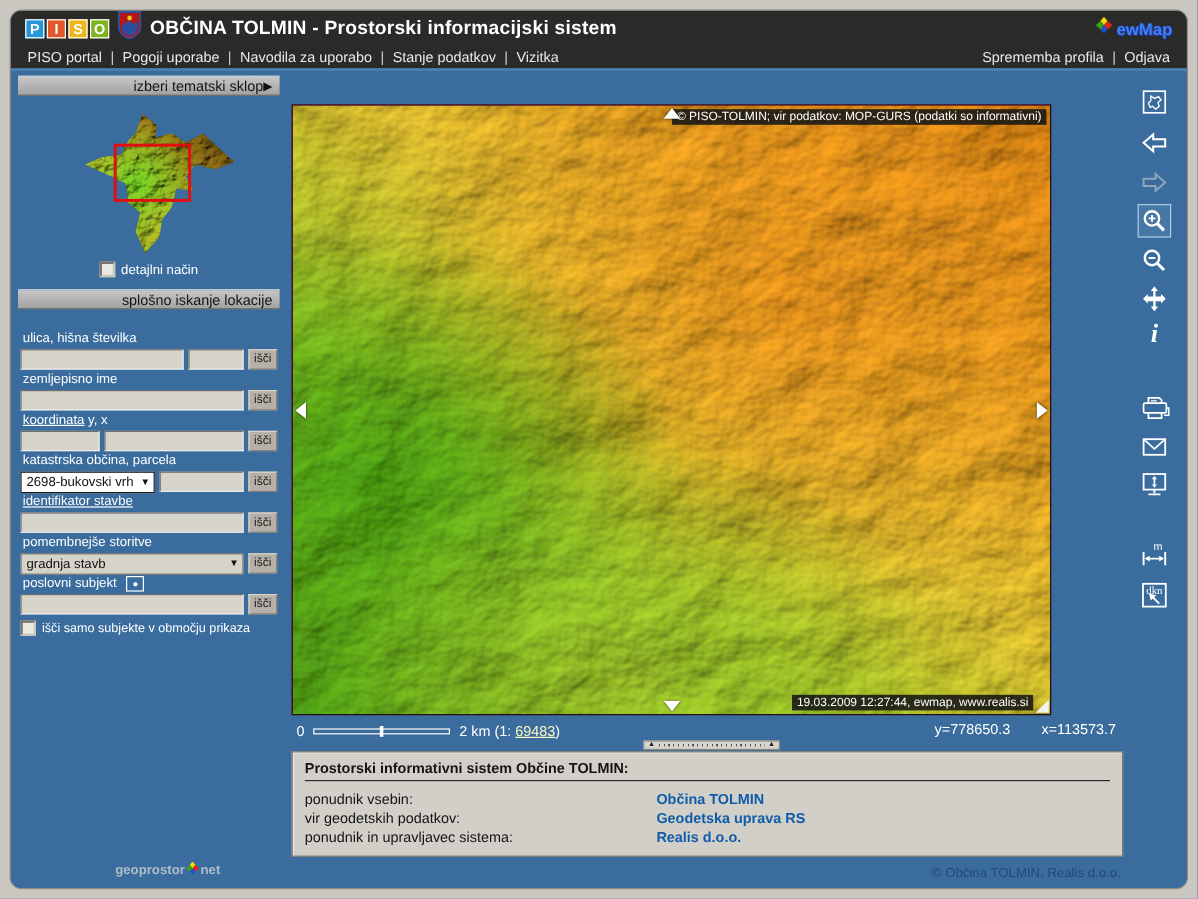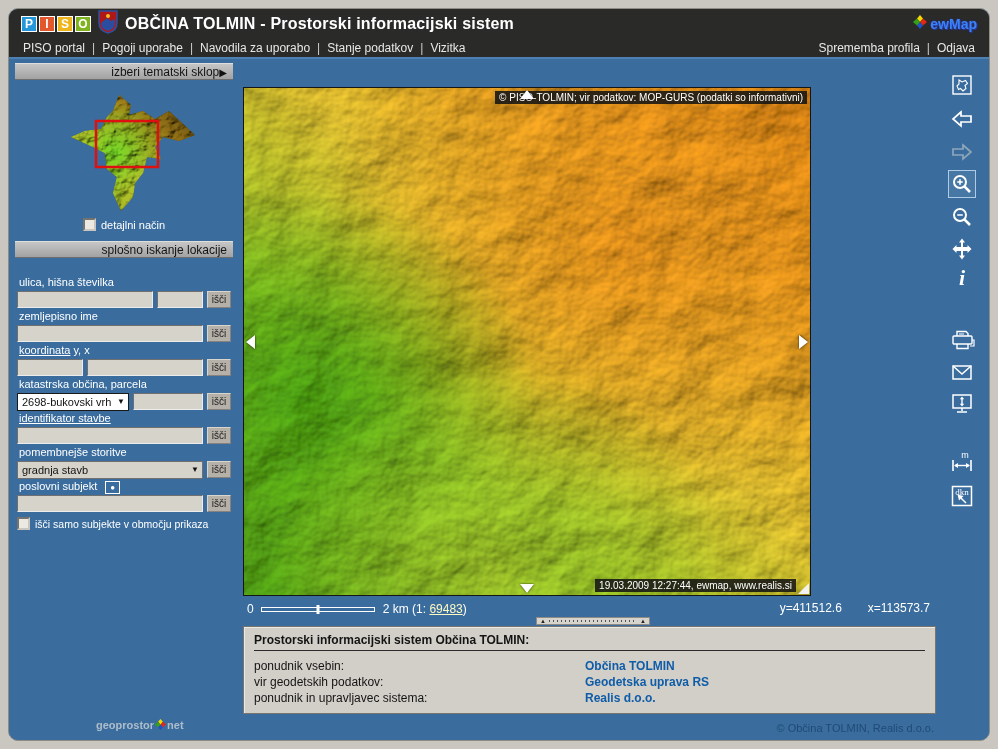--- a/index.html
+++ b/index.html
@@ -68,21 +68,21 @@
               color:#fff; font-size:8px; display:inline-flex; align-items:center;
               justify-content:center; margin-left:8px; cursor:pointer; }
 
   
   .map-titlebar { position:absolute; left:234px; top:58px; width:693px; height:17px;
                   display:flex; align-items:center; }
   .map-title { font-weight:bold; font-size:12px; color:#14141e; flex:1; }
   .mtb-btn { height:16px; background:#d3d0c9; border:1px solid #5a5a5a; font-size:11px;
              color:#111; padding:0 5px; margin-left:4px; cursor:pointer;
              box-shadow:inset 1px 1px 0 #f4f2ee; font-family:"Liberation Sans",sans-serif; }
-  .mapframe { position:absolute; left:234px; top:78px; width:568px; height:509px;
+  .mapframe { position:absolute; left:234px; top:78px; width:633px; height:509px;
               border:1px solid #161616; background:#be185d; cursor:crosshair;text-align:right; }
   .mapframe svg.terrain { position:absolute; left:0; top:0; width:100%; height:100%; }
   .ovl { position:absolute; background:rgba(22,22,20,0.88); color:#fff; font-size:10px;
          padding:1px 4px; white-space:nowrap; }
   .ovl-credit { top:3px; right:3px; }
   .ovl-stamp { bottom:3px; right:14px; }
   .pan { position:absolute; width:0; height:0; cursor:pointer;
          filter:drop-shadow(0 0 1px rgba(0,0,0,0.8)); }
   .pan-up    { left:50%; top:2px;  margin-left:-7px; border-left:7px solid transparent; border-right:7px solid transparent; border-bottom:9px solid #fff; }
   .pan-down  { left:50%; bottom:2px; margin-left:-7px; border-left:7px solid transparent; border-right:7px solid transparent; border-top:9px solid #fff; }
@@ -105,21 +105,21 @@
   .spl-arw { font-size:6px; line-height:6px; color:#222; }
   .spl-dots { flex:1; height:2px;
               background-image:repeating-linear-gradient(90deg,#555 0 1px,transparent 1px 4px); }
 
   
   .infopanel { position:absolute; left:234px; top:617px; width:693px; height:88px;
                background:#d2cfc8; border:1px solid #78756f;
                box-shadow:inset 1px 1px 0 #eceae5; padding:6px 10px; color:#141414; }
   .ip-title { font-weight:bold; font-size:12px; padding-bottom:3px;
               border-bottom:1px solid #2a2a2a; margin-bottom:7px; }
-  .ip-row { display:flex; font-size:12px; line-height:16px;gap:38px; }
+  .ip-row { display:flex; font-size:12px; line-height:16px; }
   .ip-label { width:293px; }
   .ip-value { color:#0f5ca8; font-weight:bold; cursor:pointer; }
 
   
   .toolbar { position:absolute; left:936px; top:0; width:36px; height:100%; }
   .tool { position:absolute; left:3px; width:28px; height:28px; display:flex;
           align-items:center; justify-content:center; cursor:pointer; }
   .tool.selected { border:1px solid #aecbe6; background:rgba(255,255,255,0.07); }
   .tool svg { display:block; }
 
@@ -340,33 +340,33 @@
     <div class="resize-corner"></div>
   </div>
 
   <div class="scale-row">
     <span class="scale-zero">0</span>
     <div class="scale-bar">
         <div class="scale-tick"></div>
       </div>
     <span class="scale-text"><span>2 km (1: </span><span class="ratio-link">69483</span><span>)</span></span>
     <div class="coords">
-      <span>y=411512.6</span>
+      <span>y=778650.3</span>
       <span>x=113573.7</span>
     </div>
   </div>
 
   <div class="splitter">
     <span class="spl-arw">▲</span>
     <div class="spl-dots"></div>
     <span class="spl-arw">▲</span>
   </div>
 
   <div class="infopanel">
-    <div class="ip-title">Prostorski informacijski sistem Občina TOLMIN:</div>
+    <div class="ip-title">Prostorski informativni sistem Občine TOLMIN:</div>
     <div class="ip-row">
       <span class="ip-label">ponudnik vsebin:</span>
       <span class="ip-value">Občina TOLMIN</span>
     </div>
     <div class="ip-row">
       <span class="ip-label">vir geodetskih podatkov:</span>
       <span class="ip-value">Geodetska uprava RS</span>
     </div>
     <div class="ip-row">
       <span class="ip-label">ponudnik in upravljavec sistema:</span>

